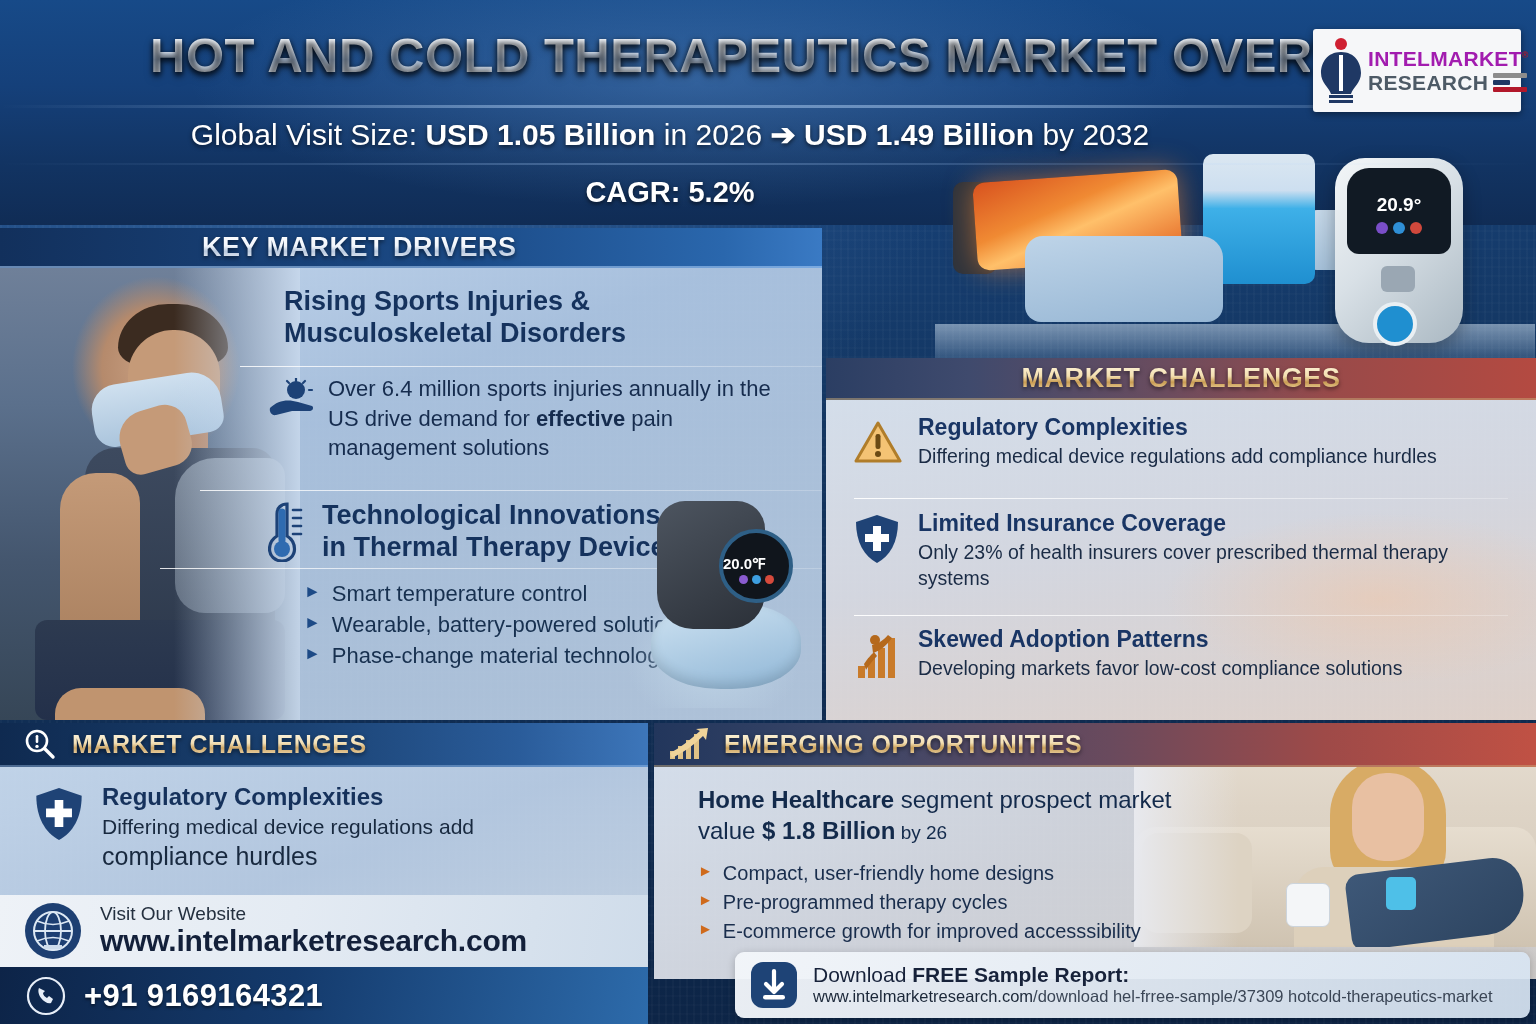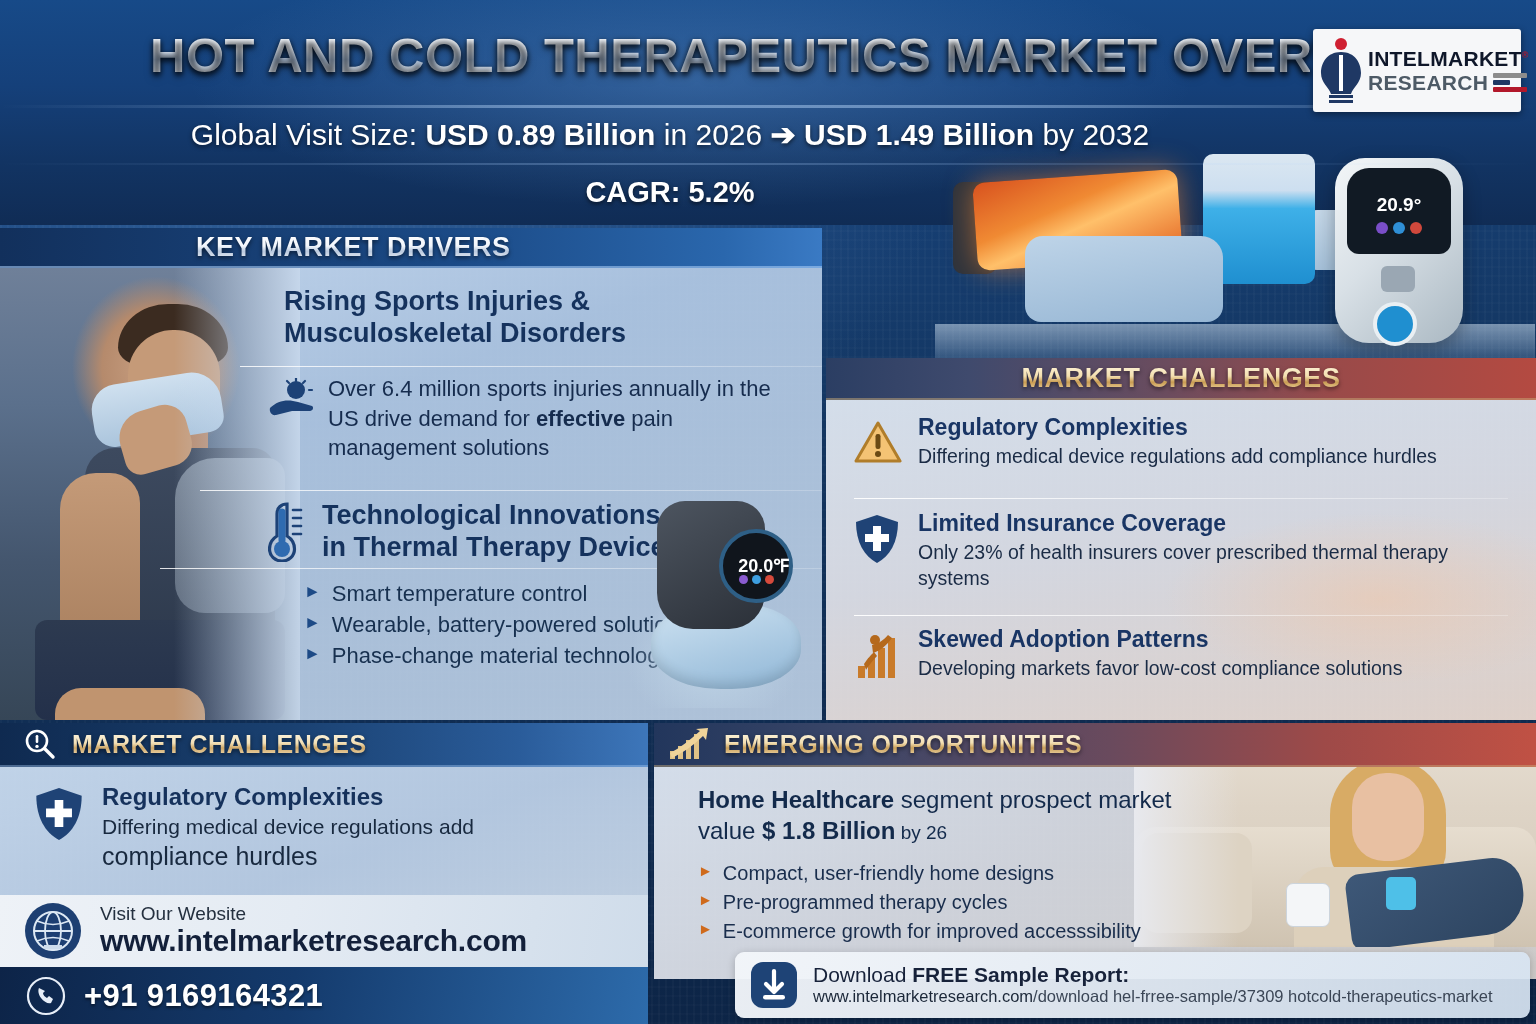--- a/index.html
+++ b/index.html
@@ -78,21 +78,21 @@
   .logo-l2{ font-size:21px; font-weight:bold; color:#4d5a66; letter-spacing:.3px; display:flex; align-items:center; gap:5px; margin-top:3px;}
   .flagbox{ display:inline-flex; flex-direction:column; gap:2px; width:34px;}
   .flagbox i{ display:block; height:5px; border-radius:1px;}
   .reg{ font-size:9px; vertical-align:super; }
 
   
   .kmd-header{
     position:absolute; left:0; top:228px; width:822px; height:40px;
     background:linear-gradient(90deg,#12305c 0%,#1b4a86 55%,#2a67ad 88%,#3a7ac4 100%);
     border-bottom:2px solid rgba(175,210,250,.55);
-    display:flex; align-items:center;
+    display:flex; align-items:center;padding-left:6px;
   }
   .kmd-title{
     margin-left:196px; font-size:27px; font-weight:bold; letter-spacing:.5px;
     background:linear-gradient(180deg,#ffffff 0%,#f2f6fc 45%,#b9c9de 62%,#ffffff 100%);
     -webkit-background-clip:text;background-clip:text;-webkit-text-fill-color:transparent;
     filter:drop-shadow(0 2px 2px rgba(0,0,0,.55));
   }
   .drivers-panel{
     position:absolute; left:0; top:268px; width:822px; height:452px;
     background:linear-gradient(160deg, rgba(205,222,242,.92) 0%, rgba(186,208,234,.88) 35%, rgba(200,218,238,.86) 100%);
@@ -134,21 +134,21 @@
   }
 
   
   .watch-img{
     position:absolute; left:620px; top:500px; width:205px; height:215px;
     background:radial-gradient(ellipse 120px 95px at 48% 78%, #bed4e6 0%, rgba(190,212,230,0) 72%);
   }
   .watch-pack{ position:absolute; left:36px; top:110px; width:150px; height:86px; background:linear-gradient(165deg,#cfe3f2,#8fb6d6); border-radius:46% 44% 46% 46%; box-shadow:inset 0 -6px 12px rgba(0,0,0,.13);}
   .watch-band{ position:absolute; left:42px; top:8px; width:108px; height:128px; background:linear-gradient(150deg,#4d5560,#2b3038); border-radius:28px 28px 36px 36px;}
   .watch-face{ position:absolute; left:62px; top:28px; width:74px; height:74px; border-radius:50%; background:#10151c; border:4px solid #2e5f86;}
-  .watch-temp{ position:absolute; left:0; right:0; top:20px; text-align:right; color:#fff; font-size:18px; font-weight:bold;}
+  .watch-temp{ position:absolute; left:0; right:0; top:20px; text-align:left; color:#fff; font-size:15px; font-weight:bold;}
   .watch-dots{ position:absolute; left:0; right:0; top:42px; display:flex; justify-content:center; gap:4px;}
   .watch-dots i{ width:9px;height:9px;border-radius:50%; display:block;}
 
   
   .mc-wrap{ position:absolute; left:826px; top:358px; width:710px; height:362px; }
   .mc-header{
     position:absolute; left:0; top:0; width:710px; height:42px;
     background:linear-gradient(90deg,#2b3e63 0%,#3f4a6d 20%,#6b4c5e 48%,#9a4a49 72%,#b44a41 100%);
     border-bottom:2px solid rgba(200,170,120,.5);
     display:flex; align-items:center; justify-content:center;
@@ -302,36 +302,36 @@
         <div class="device-btn"></div>
         <div class="device-pwr"></div>
       </div>
     </div>
 
     <div class="hdr-sheen"></div>
     <div class="hdr-sheen2"></div>
 
     <div class="main-title">HOT AND COLD THERAPEUTICS MARKET OVERVIEW</div>
 
-    <div class="subtitle"><span class="lt">Global Visit Size: </span><b>USD 0.89 Billion</b><span class="lt"> in 2026 </span><b>➔</b><b> USD 1.49 Billion</b><span class="lt"> by 2032</span></div>
+    <div class="subtitle"><span class="lt">Global Visit Size: </span><b>USD 1.05 Billion</b><span class="lt"> in 2026 </span><b>➔</b><b> USD 1.49 Billion</b><span class="lt"> by 2032</span></div>
 
     <div class="cagr">CAGR: 5.2%</div>
 
     <div class="logo">
       <div class="logo-mark">
         <svg width="44" height="68" viewBox="0 0 44 68">
           <circle cx="22" cy="7" r="6" fill="#cf2032"></circle>
           <path d="M22 15 C8 15 2 26 2 36 C2 46 10 50 12 57 L32 57 C34 50 42 46 42 36 C42 26 36 15 22 15 Z" fill="#1f3864"></path>
           <rect x="20" y="18" width="4" height="36" fill="#ffffff"></rect>
           <rect x="10" y="58" width="24" height="3" fill="#1f3864"></rect>
           <rect x="10" y="63" width="24" height="3" fill="#1f3864"></rect>
         </svg>
       </div>
       <div class="logo-words">
-        <div class="logo-l1"><span style="color:#0f172a">INTELMARKET</span><span class="reg" style="color:#b2182b">®</span></div>
+        <div class="logo-l1"><span style="color:#a21caf">INTELMARKET</span><span class="reg" style="color:#b2182b">®</span></div>
         <div class="logo-l2">
           <span>RESEARCH</span>
           <span class="flagbox">
             <i style="background:#8c8c8c"></i>
             <i style="background:#1f3864;width:17px;float:left"></i>
             <i style="background:#b2182b"></i>
           </span>
         </div>
       </div>
     </div>

